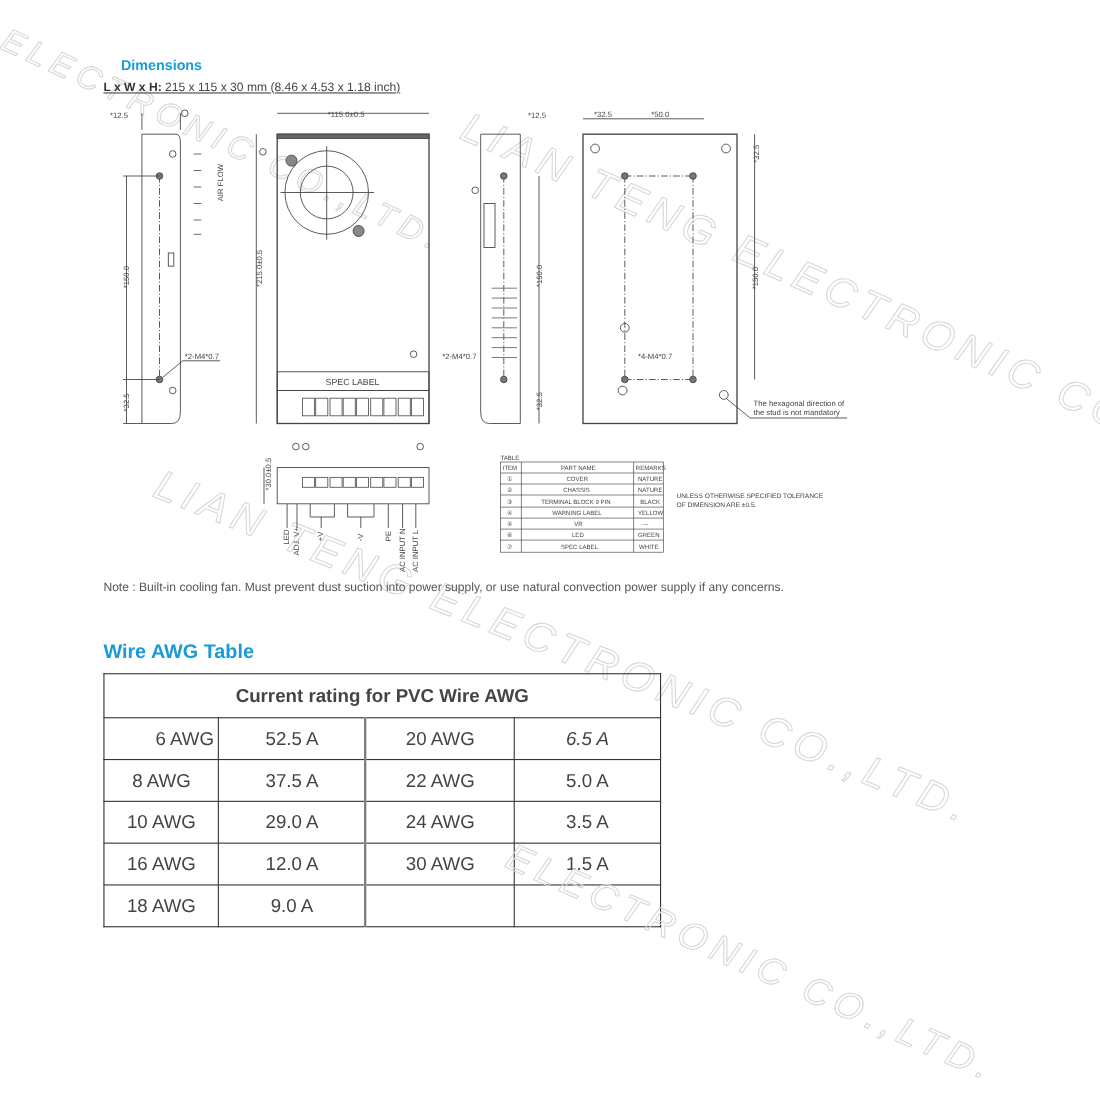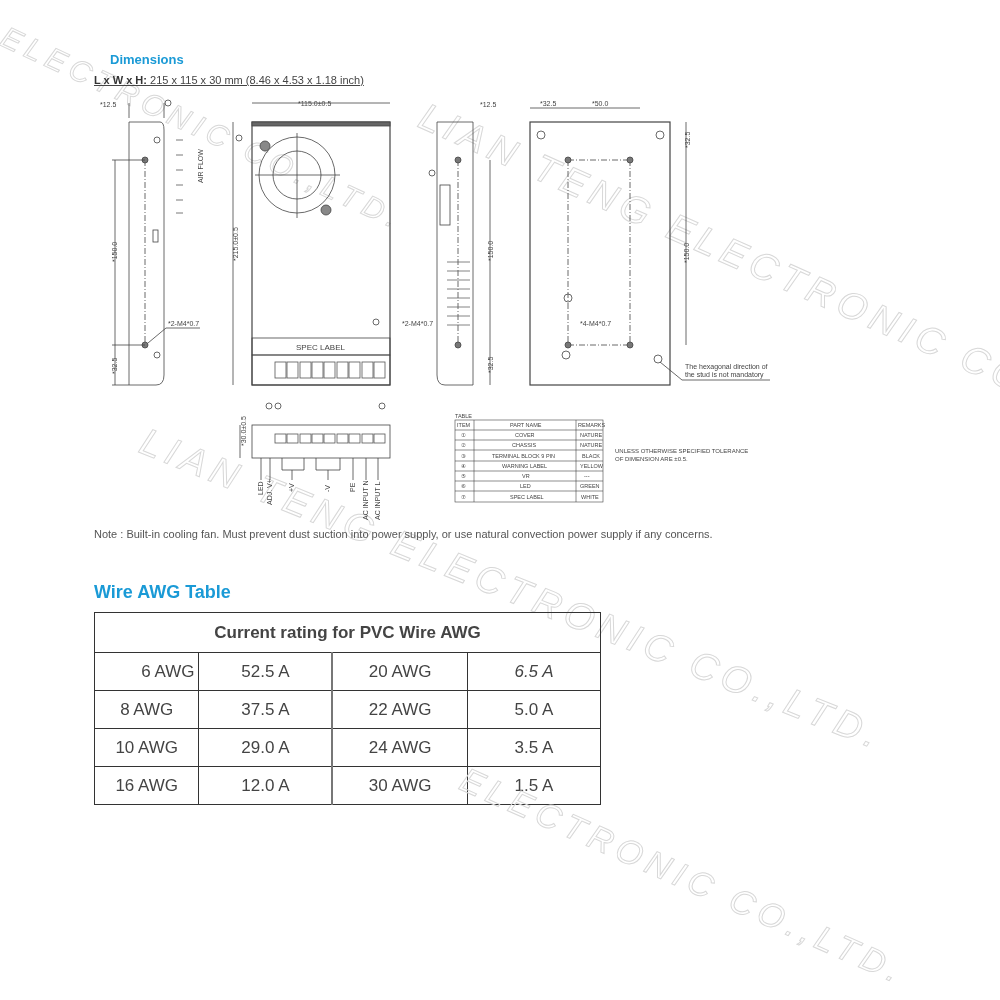--- a/index.html
+++ b/index.html
@@ -257,16 +257,22 @@
         <td class="mid">29.0 A</td>
         <td>24 AWG</td>
         <td>3.5 A</td>
       </tr>
   <tr>
         <td>16 AWG</td>
         <td class="mid">12.0 A</td>
         <td>30 AWG</td>
         <td>1.5 A</td>
       </tr>
+  <tr>
+        <td>18 AWG</td>
+        <td class="mid">9.0 A</td>
+        <td></td>
+        <td></td>
+      </tr>
 </tbody>
   </table>
 
 <div class="wm" style="left:470px; top:760px; transform:rotate(24deg); font-size:34px;">ELECTRONIC CO.,LTD.</div>
 
 </body></html>

